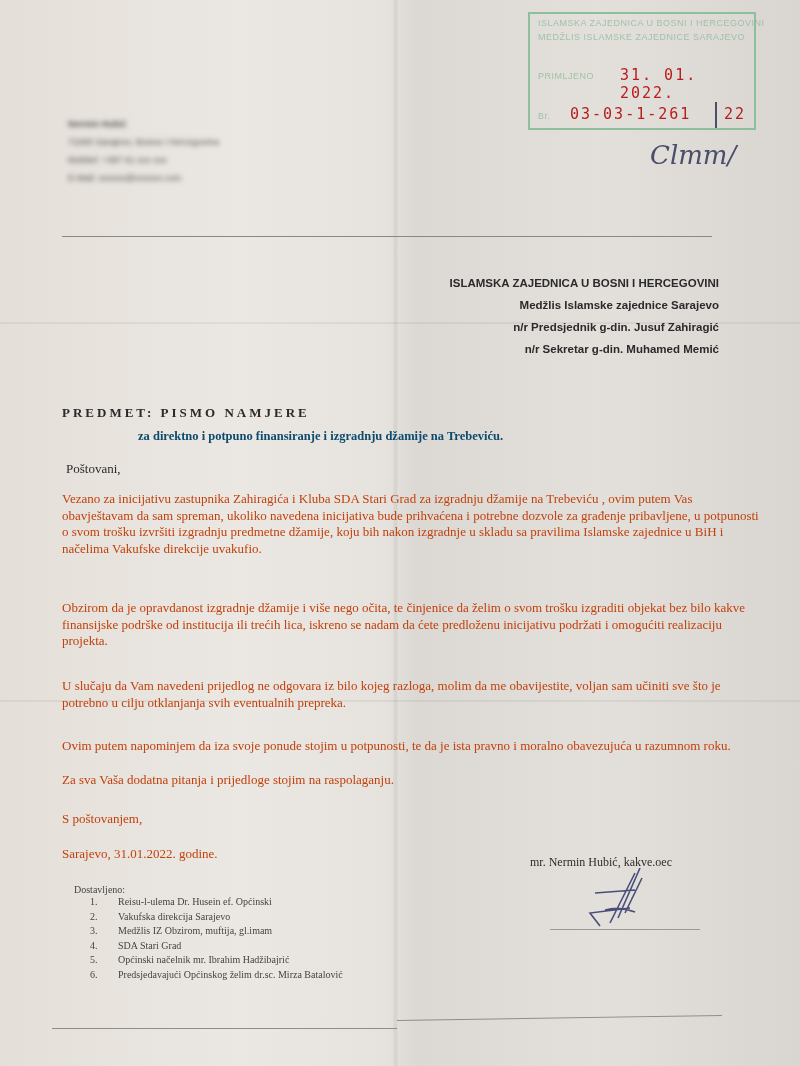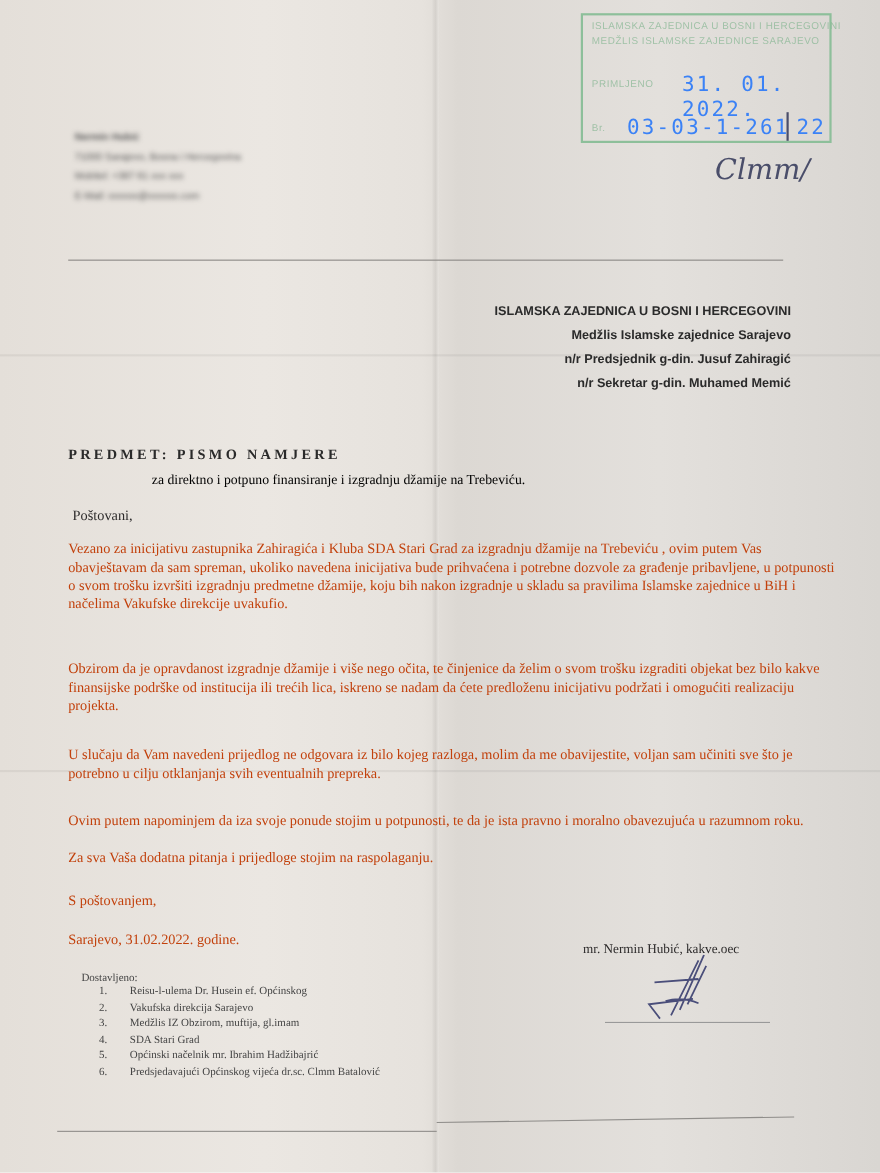--- a/index.html
+++ b/index.html
@@ -10,30 +10,30 @@
   }
   .fold-v { position: absolute; left: 393px; top: 0; width: 6px; height: 1066px;
     background: linear-gradient(90deg, rgba(0,0,0,0.02), rgba(0,0,0,0.06), rgba(255,255,255,0.15)); }
   .fold-h { position: absolute; left: 0; width: 800px; height: 2px; background: rgba(0,0,0,0.05); }
   .stamp {
     position: absolute; left: 528px; top: 12px; width: 228px; height: 118px;
     border: 2px solid #8dbf9a; box-sizing: border-box; color: #8ab896;
     font-family: "Liberation Sans", sans-serif; font-size: 9px;
   }
   .stamp .s-line { position: absolute; left: 8px; white-space: nowrap; letter-spacing: 0.5px; opacity: 0.75; }
-  .stamp .hw { position: absolute; font-family: "DejaVu Sans Mono", monospace; color: #3b82f6; font-size: 19px; letter-spacing: 2px; }
+  .stamp .hw { position: absolute; font-family: "DejaVu Sans Mono", monospace; color: #b91c1c; font-size: 15px; letter-spacing: 2px; }
   .stamp .divider { position: absolute; left: 189px; top: 100px; width: 2px; height: 32px; background: #4a4e6a; }
   .initials { position: absolute; left: 650px; top: 140px; font-family: "DejaVu Serif", serif; font-style: italic; font-size: 26px; color: #4a4e6a; }
   .blur-block { position: absolute; left: 68px; top: 115px; filter: blur(2.5px); color: #555; font-family: "Liberation Sans", sans-serif; }
   .blur-block div { font-size: 9px; line-height: 18px; }
   .blur-block .b1 { font-weight: bold; }
   .rule { position: absolute; height: 1px; background: #8a8885; }
   .addr { position: absolute; right: 81px; top: 272px; text-align: right; font-family: "Liberation Sans", sans-serif; font-weight: bold; font-size: 11.5px; line-height: 22px; color: #2a2a2a; }
   .subject { position: absolute; left: 62px; top: 405px; font-weight: bold; font-size: 13px; letter-spacing: 3px; color: #2a2a2a; }
-  .subline { position: absolute; left: 138px; top: 429px; font-weight: normal; font-size: 12.5px; color: #000000; }
+  .subline { position: absolute; left: 138px; top: 429px; font-weight: bold; font-size: 12.5px; color: #0c4a6e; }
   .greet { position: absolute; left: 66px; top: 461px; font-size: 13px; }
   .para { position: absolute; left: 62px; width: 700px; font-size: 13px; line-height: 16.5px; color: #c2410c; }
   .sig-name { position: absolute; left: 530px; top: 855px; font-size: 12px; }
   .signature { position: absolute; left: 580px; top: 868px; }
   .sig-line { position: absolute; left: 550px; top: 929px; width: 150px; height: 1px; background: #999; }
   .cc-title { position: absolute; left: 74px; top: 884px; font-size: 10px; color: #444; }
   .cc-list { position: absolute; left: 90px; top: 895px; font-size: 10px; line-height: 14.5px; color: #444; margin: 0; padding: 0; list-style: none; }
   .cc-list li span.num { display: inline-block; width: 28px; }
 </style>
 </head>
@@ -76,32 +76,32 @@
 
 <div class="greet">Poštovani,</div>
 
 <div class="para" style="top:491px">Vezano za inicijativu zastupnika Zahiragića i Kluba SDA Stari Grad  za izgradnju džamije na Trebeviću , ovim putem Vas obavještavam da sam spreman, ukoliko navedena inicijativa bude prihvaćena i potrebne dozvole za građenje pribavljene, u potpunosti o svom trošku izvršiti izgradnju predmetne džamije, koju bih nakon izgradnje u skladu sa pravilima Islamske zajednice u BiH i načelima Vakufske direkcije uvakufio.</div>
 <div class="para" style="top:600px">Obzirom da je opravdanost izgradnje džamije i više nego očita, te činjenice da želim o svom trošku izgraditi objekat bez bilo kakve finansijske podrške od  institucija ili  trećih lica, iskreno se nadam da ćete predloženu inicijativu podržati i omogućiti realizaciju projekta.</div>
 <div class="para" style="top:678px">U slučaju da Vam navedeni prijedlog ne odgovara iz bilo kojeg razloga, molim da me obavijestite, voljan sam učiniti sve što je potrebno u cilju otklanjanja svih eventualnih prepreka.</div>
 <div class="para" style="top:738px">Ovim putem napominjem da iza svoje ponude stojim u potpunosti, te da je ista pravno i moralno obavezujuća u razumnom roku.</div>
 <div class="para" style="top:772px">Za sva Vaša dodatna pitanja i prijedloge stojim na raspolaganju.</div>
 
 <div class="para" style="top:811px">S poštovanjem,</div>
-<div class="para" style="top:846px">Sarajevo, 31.02.2022. godine.</div>
+<div class="para" style="top:846px">Sarajevo, 31.01.2022. godine.</div>
 
 <div class="sig-name">mr. Nermin Hubić, kakve.oec</div>
 <svg class="signature" width="80" height="60" viewBox="0 0 80 60">
   <path d="M20 58 L10 45 L50 40 M15 25 L55 22 M30 55 L55 5 M38 50 L60 0 M45 45 L62 10 M25 42 Q40 38 55 44" stroke="#4a4e7a" stroke-width="1.6" fill="none"></path>
 </svg>
 <div class="sig-line"></div>
 
 <div class="cc-title">Dostavljeno:</div>
 <ul class="cc-list">
-  <li><span class="num">1.</span><span>Reisu-l-ulema  Dr. Husein ef. Općinskog</span></li>
+  <li><span class="num">1.</span><span>Reisu-l-ulema  Dr. Husein ef. Općinski</span></li>
   <li><span class="num">2.</span><span>Vakufska direkcija Sarajevo</span></li>
   <li><span class="num">3.</span><span>Medžlis  IZ Obzirom, muftija, gl.imam</span></li>
   <li><span class="num">4.</span><span>SDA Stari Grad</span></li>
   <li><span class="num">5.</span><span>Općinski načelnik  mr. Ibrahim Hadžibajrić</span></li>
-  <li><span class="num">6.</span><span>Predsjedavajući Općinskog vijeća dr.sc. Clmm Batalović</span></li>
+  <li><span class="num">6.</span><span>Predsjedavajući Općinskog želim dr.sc. Mirza Batalović</span></li>
 </ul>
 
 <div class="rule" style="left:52px; top:1028px; width:345px; background:#8f8d8a"></div>
 <div class="rule" style="left:397px; top:1020px; width:325px; background:#8f8d8a; transform:rotate(-0.9deg); transform-origin:left"></div>
 
 </body></html>

